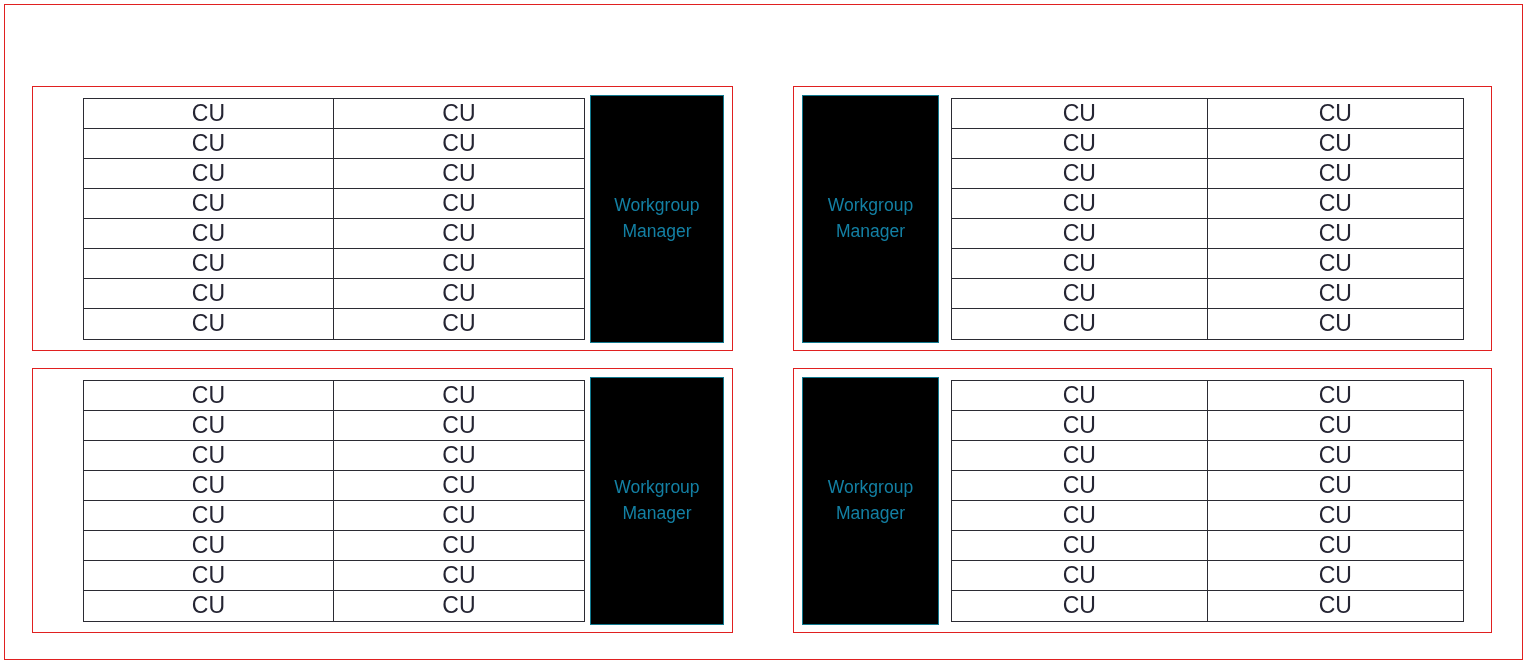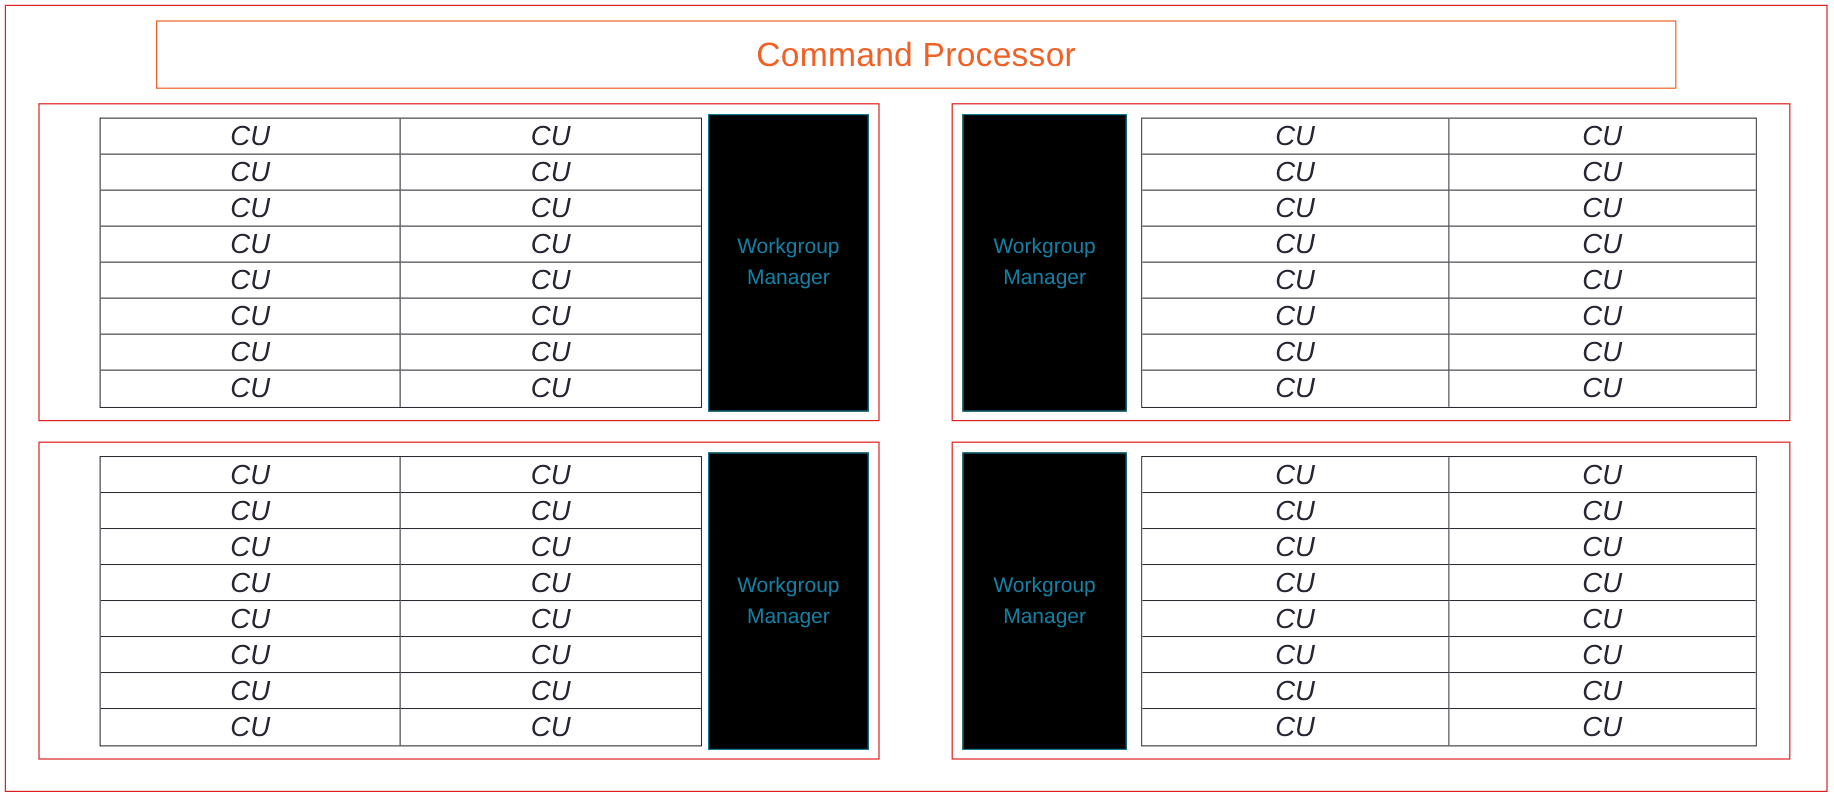--- a/index.html
+++ b/index.html
@@ -74,21 +74,20 @@
 
   
   .cu-grid {
     display: grid;
     grid-template-columns: 1fr 1fr;
     grid-auto-rows: 30px;
     background: #ffffff;
     border: 1.3px solid #2b2b33;
     border-right-width: 1.3px;
     border-bottom-width: 1.3px;
-    font-style: italic;
   }
   .quad.q-tl .cu-grid,
   .quad.q-bl .cu-grid { width: 511px; margin-left: 42px; }
   .quad.q-tr .cu-grid,
   .quad.q-br .cu-grid { width: 511px; margin-left: 7px; }
 
   .cu-cell {
     box-sizing: border-box;
     border-right: 1.3px solid #2b2b33;
     border-bottom: 1.3px solid #2b2b33;
@@ -123,23 +122,20 @@
   .quad.q-tr .wgm-box,
   .quad.q-br .wgm-box { margin-right: 5px; margin-left: 0; }
 </style>
 </head>
 <body>
 
 <div id="chip">
 
   <div class="outer-frame"></div>
 
-  <div class="header-box">
-    <div class="header-title">Command Processor</div>
-  </div>
 
   <div class="quad q-tl">
     <div class="cu-grid">
         <div class="cu-cell">CU</div>
         <div class="cu-cell last-col">CU</div>
         <div class="cu-cell">CU</div>
         <div class="cu-cell last-col">CU</div>
         <div class="cu-cell">CU</div>
         <div class="cu-cell last-col">CU</div>
         <div class="cu-cell">CU</div>

